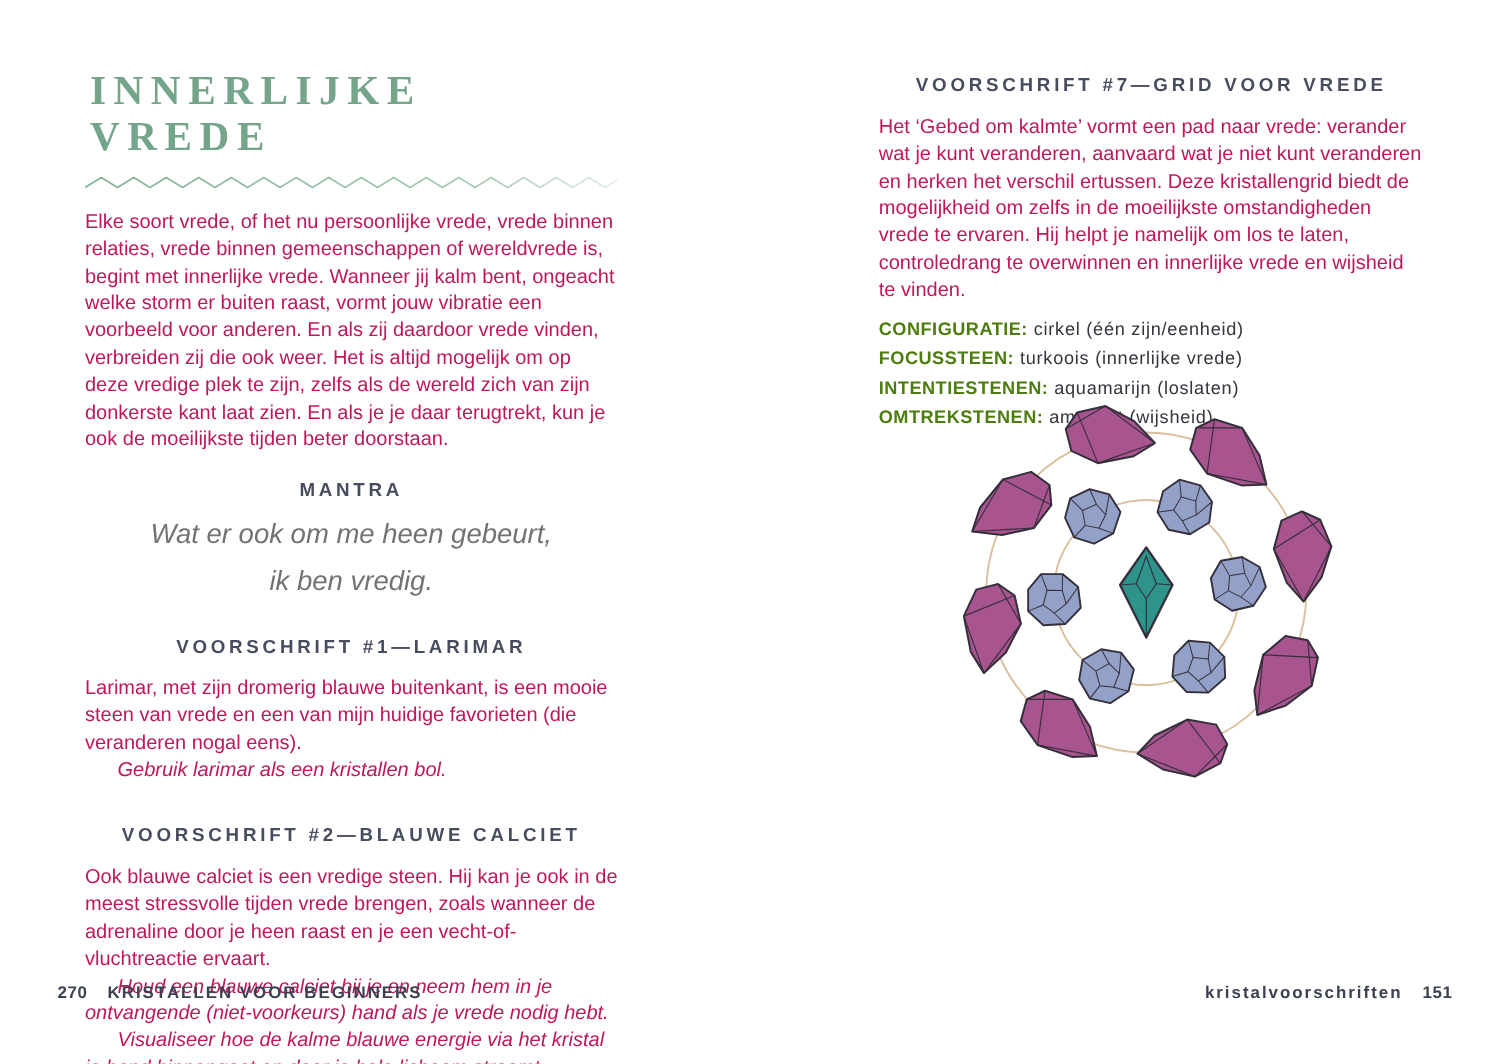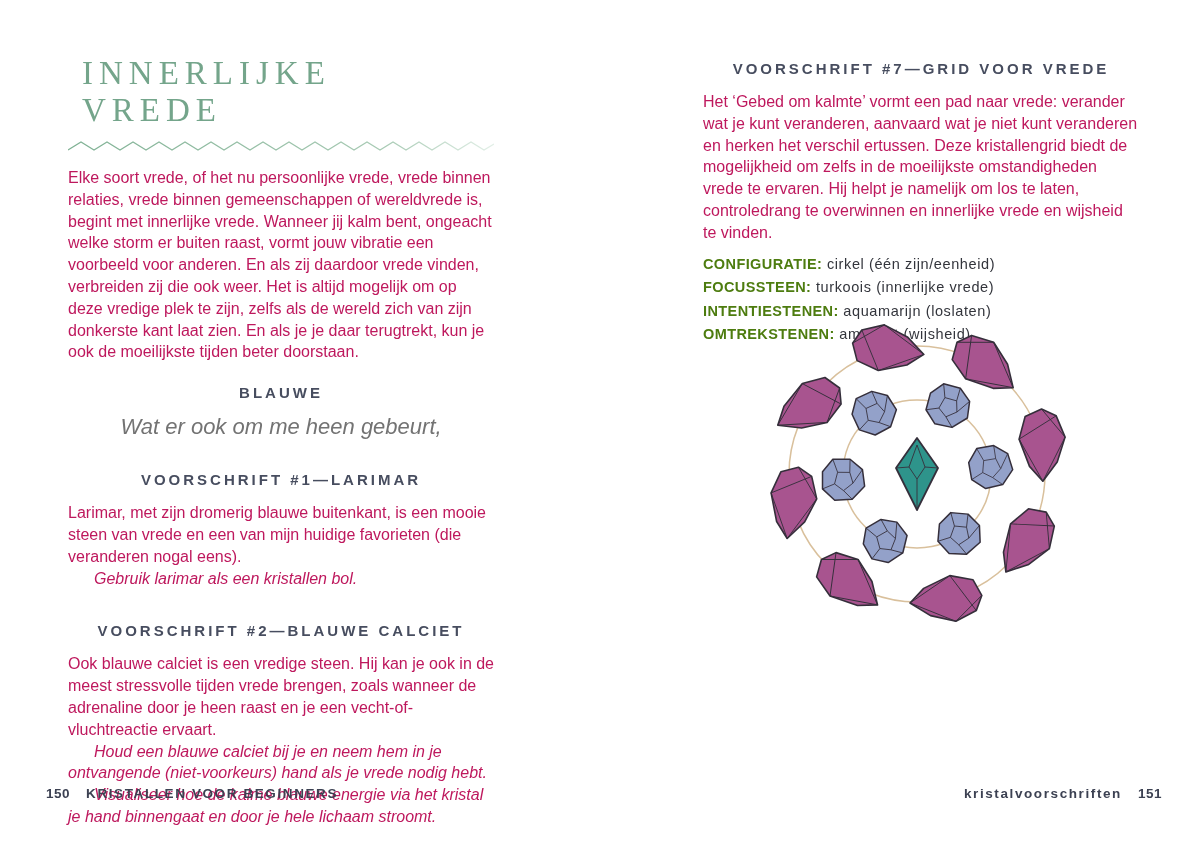--- a/index.html
+++ b/index.html
@@ -2,22 +2,22 @@
 <html><head>
 <meta charset="utf-8">
 <style>
   html,body{margin:0;padding:0;}
   body{background:#ffffff;width:1200px;height:851px;position:relative;overflow:hidden;
        font-family:"Liberation Sans",sans-serif;-webkit-font-smoothing:antialiased;}
   .spread{position:absolute;inset:0;background:#ffffff;}
 
   
   .page-left{position:absolute;left:68px;top:55px;width:426px;}
-  .book-title-h1{font-family:"Liberation Serif",serif;font-weight:400;font-size:33px;
-       letter-spacing:6px;word-spacing:10px;color:#74a58b;margin:0 0 10px 14px;}
+  .book-title-h1{font-family:"Liberation Serif",serif;font-weight:700;font-size:33px;
+       letter-spacing:6px;word-spacing:10px;color:#74a58b;margin:0 0 10px 4px;}
   .divider{display:block;margin:0 0 12px 0;}
   .body-text{font-size:16px;line-height:21.8px;color:#be185d;margin:0;}
   .center-head{font-size:15px;font-weight:700;letter-spacing:3px;color:#474d5f;
        text-align:center;margin:0;}
   .mantra-head{margin-top:21px;}
   .mantra-lines{font-size:22px;font-style:italic;color:#737373;text-align:center;
        line-height:38px;margin-top:7px;}
   .sec-head-1{margin-top:25px;}
   .sec-body{margin-top:14px;}
   .italic-par{font-style:italic;text-indent:26px;margin:0;}
@@ -53,23 +53,24 @@
           <stop offset="0.75" stop-color="#a9cbb5"></stop>
           <stop offset="1" stop-color="#e2efe7"></stop>
         </linearGradient>
       </defs>
       <line x1="0" y1="4.5" x2="426" y2="4.5" stroke="url(#fadeGreen)" stroke-width="1.3"></line>
       <path id="zigzagPath" fill="none" stroke="url(#fadeGreen)" stroke-width="1.3" d="M0,11 L13,3 L26,11 L39,3 L52,11 L65,3 L78,11 L91,3 L104,11 L117,3 L130,11 L143,3 L156,11 L169,3 L182,11 L195,3 L208,11 L221,3 L234,11 L247,3 L260,11 L273,3 L286,11 L299,3 L312,11 L325,3 L338,11 L351,3 L364,11 L377,3 L390,11 L403,3 L416,11 L426,5"></path>
     </svg>
 
     <p class="body-text">Elke soort vrede, of het nu persoonlijke vrede, vrede binnen relaties, vrede binnen gemeenschappen of wereldvrede is, begint met innerlijke vrede. Wanneer jij kalm bent, ongeacht welke storm er buiten raast, vormt jouw vibratie een voorbeeld voor anderen. En als zij daardoor vrede vinden, verbreiden zij die ook weer. Het is altijd mogelijk om op deze vredige plek te zijn, zelfs als de wereld zich van zijn donkerste kant laat zien. En als je je daar terugtrekt, kun je ook de moeilijkste tijden beter doorstaan.</p>
 
-    <h2 class="center-head mantra-head">BLAUWE</h2>
+    <h2 class="center-head mantra-head">MANTRA</h2>
     <div class="mantra-lines">
       <div>Wat er ook om me heen gebeurt,</div>
+      <div>ik ben vredig.</div>
     </div>
 
     <h2 class="center-head sec-head-1">VOORSCHRIFT #1—LARIMAR</h2>
     <div class="body-text sec-body">
       <p class="body-text">Larimar, met zijn dromerig blauwe buitenkant, is een mooie steen van vrede en een van mijn huidige favorieten (die veranderen nogal eens).</p>
       <p class="body-text italic-par">Gebruik larimar als een kristallen bol.</p>
     </div>
 
     <h2 class="center-head sec-head-2">VOORSCHRIFT #2—BLAUWE CALCIET</h2>
     <div class="body-text sec-body">
@@ -219,19 +220,19 @@
       <g>
         <polygon points="0,-36 21,-6 0,36 -21,-6" fill="#2e948b" stroke="#352f3b" stroke-width="1.8" stroke-linejoin="round"></polygon>
         <polygon points="0,-29 8,-7 0,5 -8,-7" fill="none" stroke="#352f3b" stroke-width="0.9"></polygon>
         <line x1="-21" y1="-6" x2="-8" y2="-7" stroke="#352f3b" stroke-width="0.9"></line>
         <line x1="21" y1="-6" x2="8" y2="-7" stroke="#352f3b" stroke-width="0.9"></line>
         <line x1="0" y1="5" x2="0" y2="36" stroke="#352f3b" stroke-width="0.9"></line>
       </g>
     </svg>
 
   <div class="footer footer-left">
-    <span class="page-num">150</span><span class="footer-gap"></span><span>KRISTALLEN VOOR BEGINNERS</span>
+    <span class="page-num">270</span><span class="footer-gap"></span><span>KRISTALLEN VOOR BEGINNERS</span>
   </div>
   <div class="footer footer-right">
     <span>kristalvoorschriften</span><span class="footer-gap"></span><span class="page-num">151</span>
   </div>
 
 </div>
 
 </body></html>

